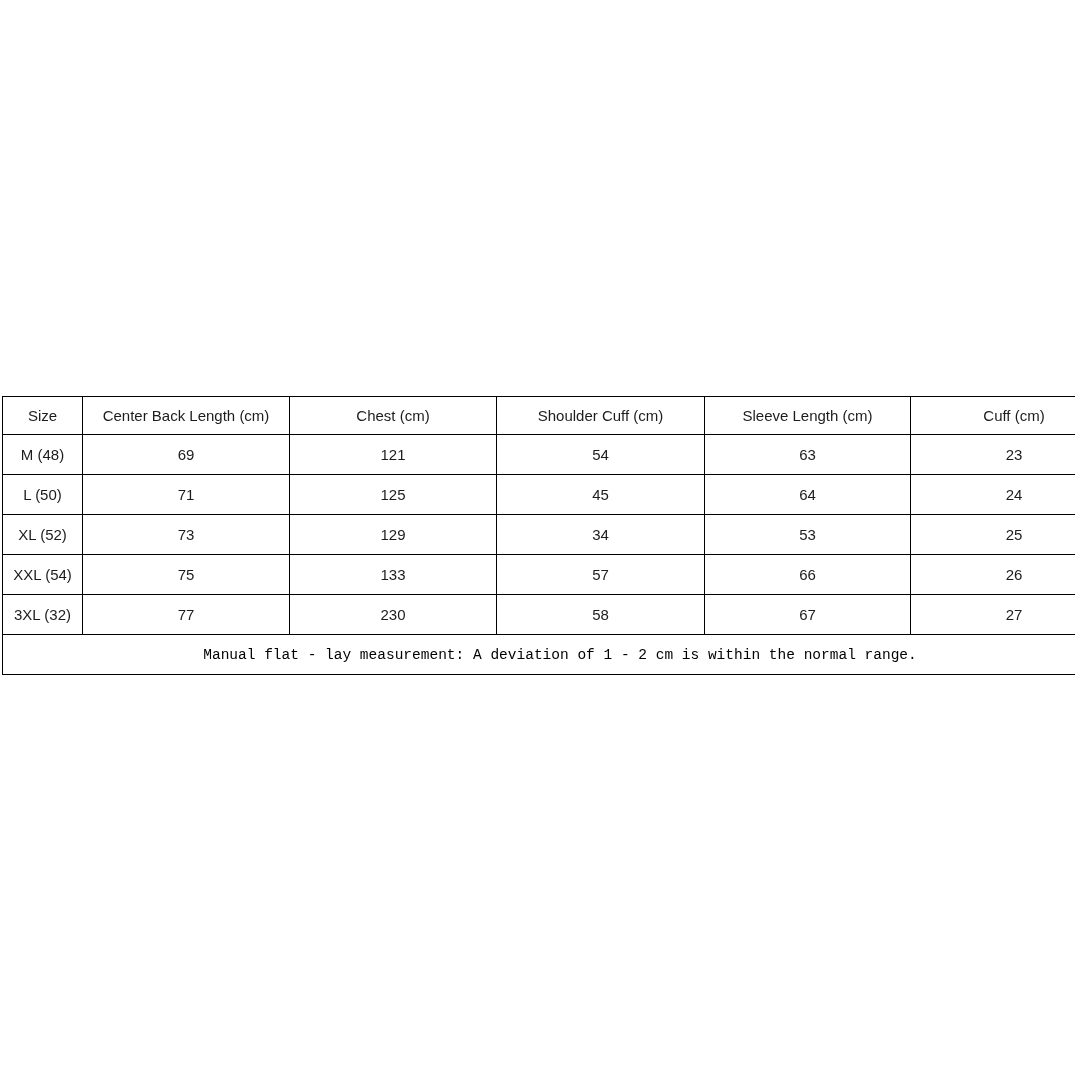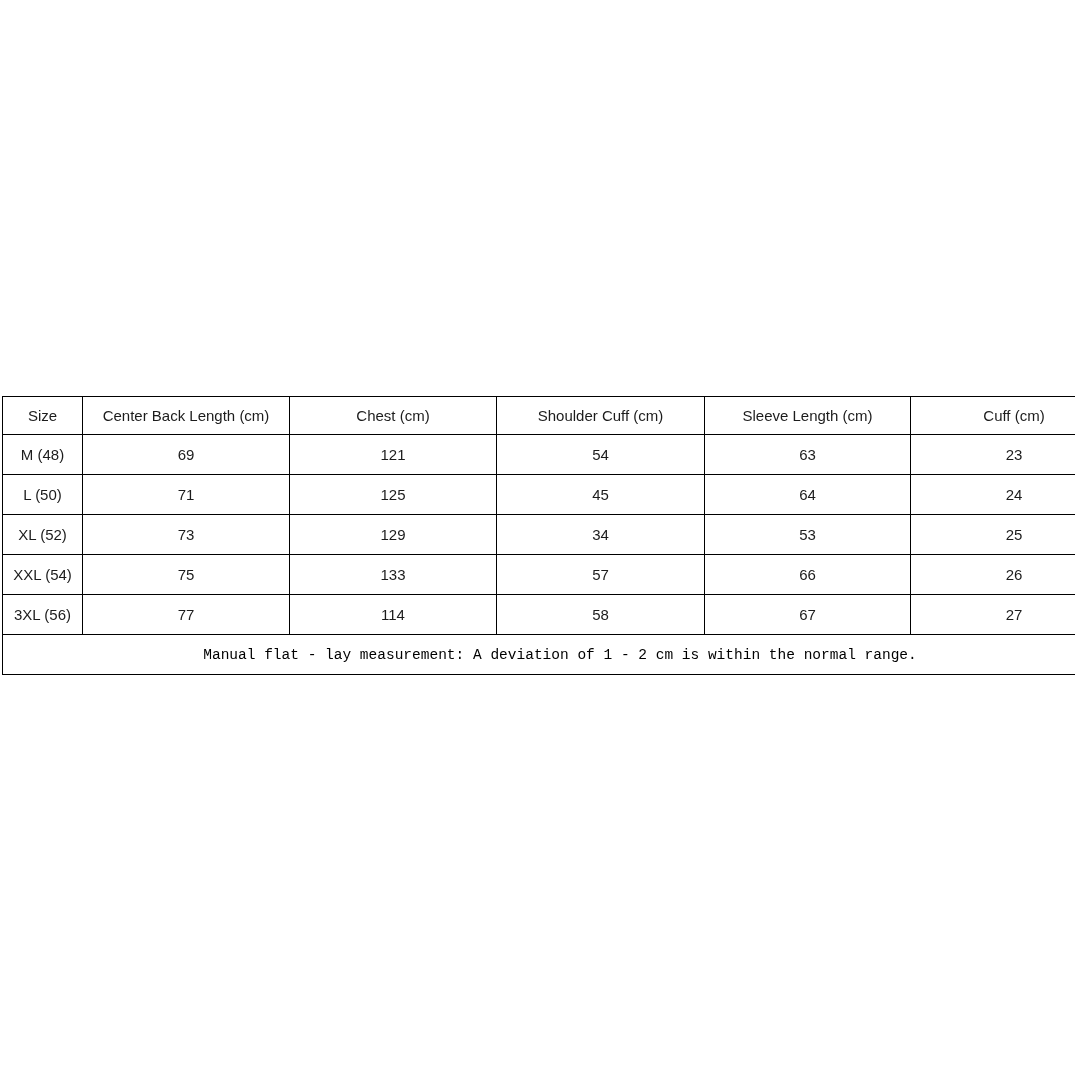--- a/index.html
+++ b/index.html
@@ -100,23 +100,23 @@
     </tr>
     <tr>
       <td>XXL (54)</td>
       <td>75</td>
       <td>133</td>
       <td>57</td>
       <td>66</td>
       <td>26</td>
     </tr>
     <tr>
-      <td>3XL (56)</td>
+      <td>3XL (32)</td>
       <td>77</td>
-      <td>114</td>
+      <td>230</td>
       <td>58</td>
       <td>67</td>
       <td>27</td>
     </tr>
   </tbody>
   <tfoot>
     <tr>
       <td colspan="6">Manual flat - lay measurement: A deviation of 1 - 2 cm is within the normal range.</td>
     </tr>
   </tfoot>

